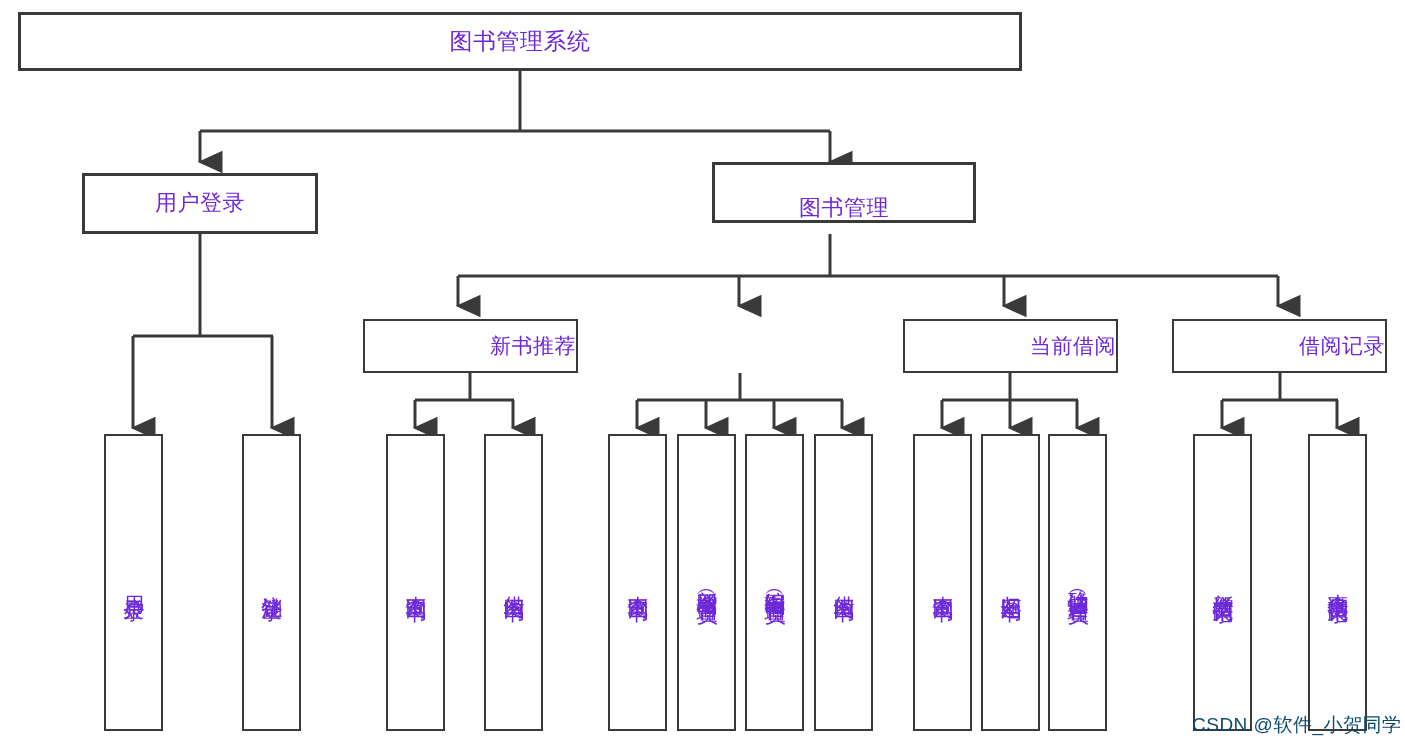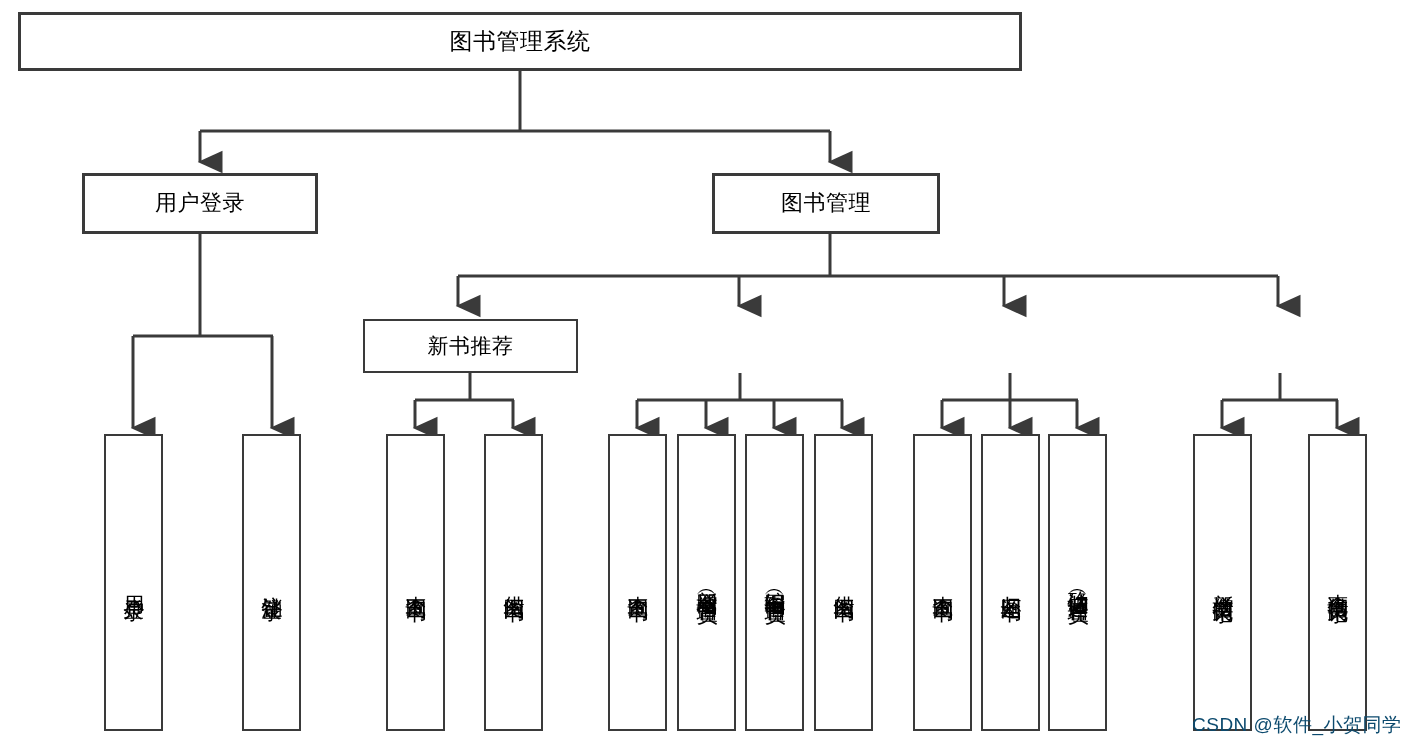--- a/index.html
+++ b/index.html
@@ -25,25 +25,25 @@
     height: 747px;
   }
   .node {
     position: absolute;
     box-sizing: border-box;
     background: #ffffff;
     border: 2px solid #3a3a3a;
     display: flex;
     align-items: center;
     justify-content: center;
-    color: #000000;
+    color: #6d28d9;
   }
   .node.root       { border-width: 3px; }
   .node.level2     { border-width: 3px; }
-  .node.level3     { border-width: 2px; }
+  .node.level3     { border-width: 2px; justify-content: flex-end; }
   .node.leaf       { border-width: 2px; }
 
   .node-label-h {
     font-size: 22px;
     line-height: 1.1;
     white-space: nowrap;
     letter-spacing: 0.5px;
   }
   .node.root .node-label-h { font-size: 23px; }
   .node.level2 .node-label-h { font-size: 22px; }
@@ -130,30 +130,36 @@
   </svg>
 
   <div class="node root" style="left:18px; top:12px; width:1004px; height:59px;">
     <span class="node-label-h">图书管理系统</span>
   </div>
 
   <div class="node level2" style="left:82px; top:173px; width:236px; height:61px;">
     <span class="node-label-h">用户登录</span>
   </div>
 
-  <div class="node level2" style="left:712px; top:173px; width:228px; height:61px;">
+  <div class="node level2" style="left:712px; top:162px; width:264px; height:61px;align-items:flex-end;">
     <span class="node-label-h">图书管理</span>
   </div>
 
   <div class="node level3" style="left:363px; top:319px; width:215px; height:54px;">
     <span class="node-label-h">新书推荐</span>
   </div>
 
 
-
+  <div class="node level3" style="left:903px; top:319px; width:215px; height:54px;">
+    <span class="node-label-h">当前借阅</span>
+  </div>
+
+  <div class="node level3" style="left:1172px; top:319px; width:215px; height:54px;">
+    <span class="node-label-h">借阅记录</span>
+  </div>
 
   <div class="node leaf" style="left:104px; top:434px; width:59px; height:297px;">
     <span class="node-label-v">用户登录</span>
   </div>
 
   <div class="node leaf" style="left:242px; top:434px; width:59px; height:297px;">
     <span class="node-label-v">注销登录</span>
   </div>
 
   <div class="node leaf" style="left:386px; top:434px; width:59px; height:297px;">

